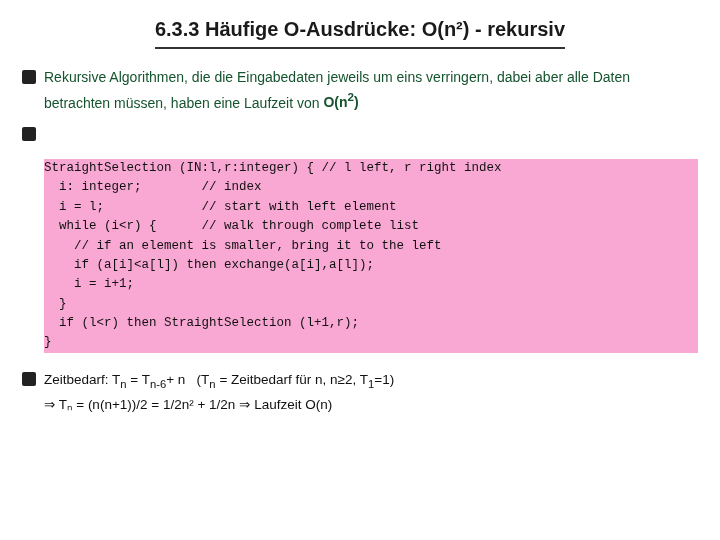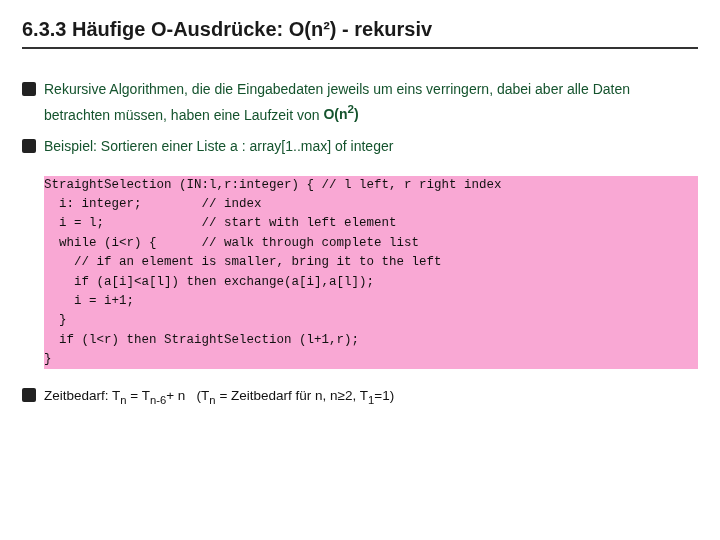--- a/index.html
+++ b/index.html
@@ -9,21 +9,22 @@
       background: #ffffff;
       font-family: Arial, Helvetica, sans-serif;
       overflow: hidden;
     }
     .page {
       width: 720px;
       height: 540px;
       padding: 18px 22px 18px 22px;
       display: flex;
       flex-direction: column;
-      gap: 16px;
+      gap: 4px;
+      align-items: center;
     }
     .title {
       font-size: 20px;
       font-weight: bold;
       color: #1a1a1a;
       border-bottom: 2px solid #333;
       padding-bottom: 6px;
       margin-bottom: 14px;
     }
     .content {
@@ -94,37 +95,37 @@
 
     <div class="bullet-block">
       <div class="bullet"></div>
       <div class="bullet-text">
         <span>Rekursive Algorithmen, die die Eingabedaten jeweils um eins verringern, dabei aber alle Daten betrachten müssen, haben eine Laufzeit von </span><span class="bold-on">O(n<sup>2</sup>)</span>
       </div>
     </div>
 
     <div class="bullet-block">
       <div class="bullet"></div>
-      <div class="bullet-text">Beispiel: Sortieren einer Liste a : array[1..max] of integer</div>
     </div>
 
     <div class="code-block">StraightSelection (IN:l,r:integer) { // l left, r right index
   i: integer;        // index
   i = l;             // start with left element
   while (i&lt;r) {      // walk through complete list
     // if an element is smaller, bring it to the left
     if (a[i]&lt;a[l]) then exchange(a[i],a[l]);
     i = i+1;
   }
   if (l&lt;r) then StraightSelection (l+1,r);
 }</div>
 
     <div class="bottom-bullet">
       <div class="bullet"></div>
       <div class="math-block">
         <div class="math-line">
           Zeitbedarf: T<sub>n</sub> = T<sub>n-6</sub>+ n&nbsp;&nbsp;&nbsp;(T<sub>n</sub> = Zeitbedarf für n, n<span>≥</span>2, T<sub>1</sub>=1)
         </div>
+        <div class="math-line">⇒ Tₙ = (n(n+1))/2 = 1/2n² + 1/2n  ⇒ Laufzeit O(n)</div>
       </div>
     </div>
 
   </div>
 </div>
 
 </body></html>

